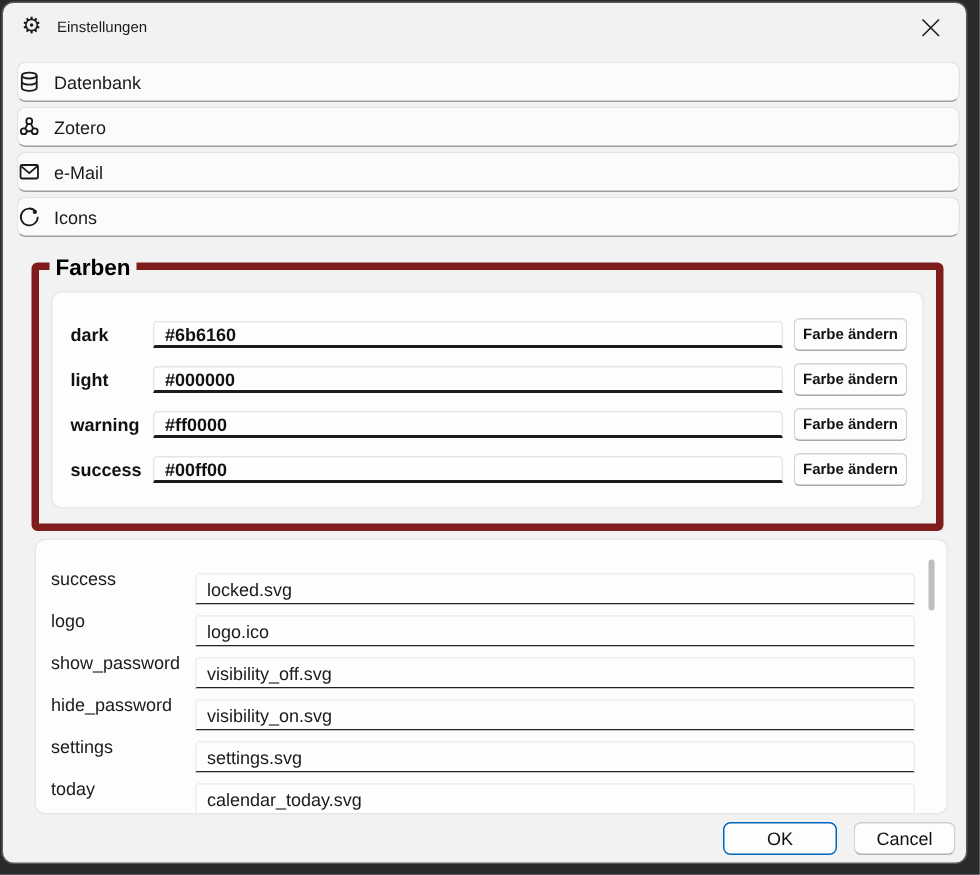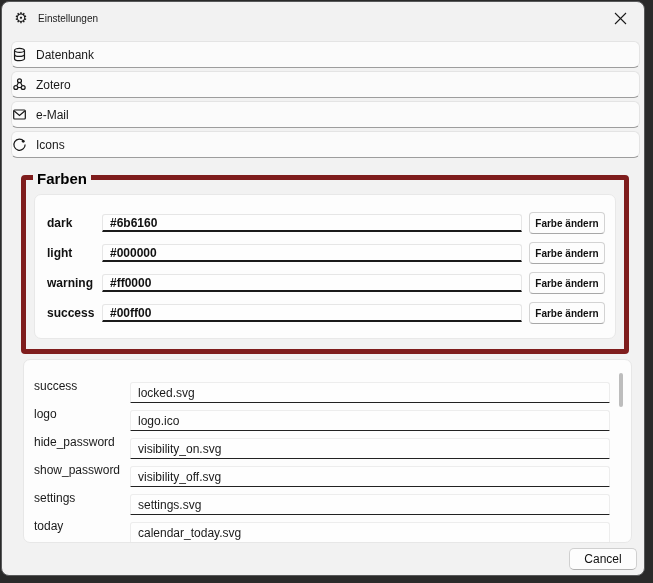--- a/index.html
+++ b/index.html
@@ -148,35 +148,36 @@
   <div class="icons-panel">
     <div class="icon-row">
       <span class="row-label">success</span>
       <input value="locked.svg" style="">
     </div>
     <div class="icon-row">
       <span class="row-label">logo</span>
       <input value="logo.ico" style="">
     </div>
     <div class="icon-row">
+      <span class="row-label">show_password</span>
+      <input value="visibility_off.svg" style="">
+    </div>
+    <div class="icon-row">
       <span class="row-label">hide_password</span>
       <input value="visibility_on.svg" style="">
-    </div>
-    <div class="icon-row">
-      <span class="row-label">show_password</span>
-      <input value="visibility_off.svg" style="">
     </div>
     <div class="icon-row">
       <span class="row-label">settings</span>
       <input value="settings.svg" style="">
     </div>
     <div class="icon-row">
       <span class="row-label">today</span>
       <input value="calendar_today.svg" style="">
     </div>
     <div class="v-scrollbar-thumb"></div>
   </div>
 
   <div class="footer">
+    <button class="ok-btn">OK</button>
     <button class="cancel-btn">Cancel</button>
   </div>
 
 </div>
 
 </body></html>

